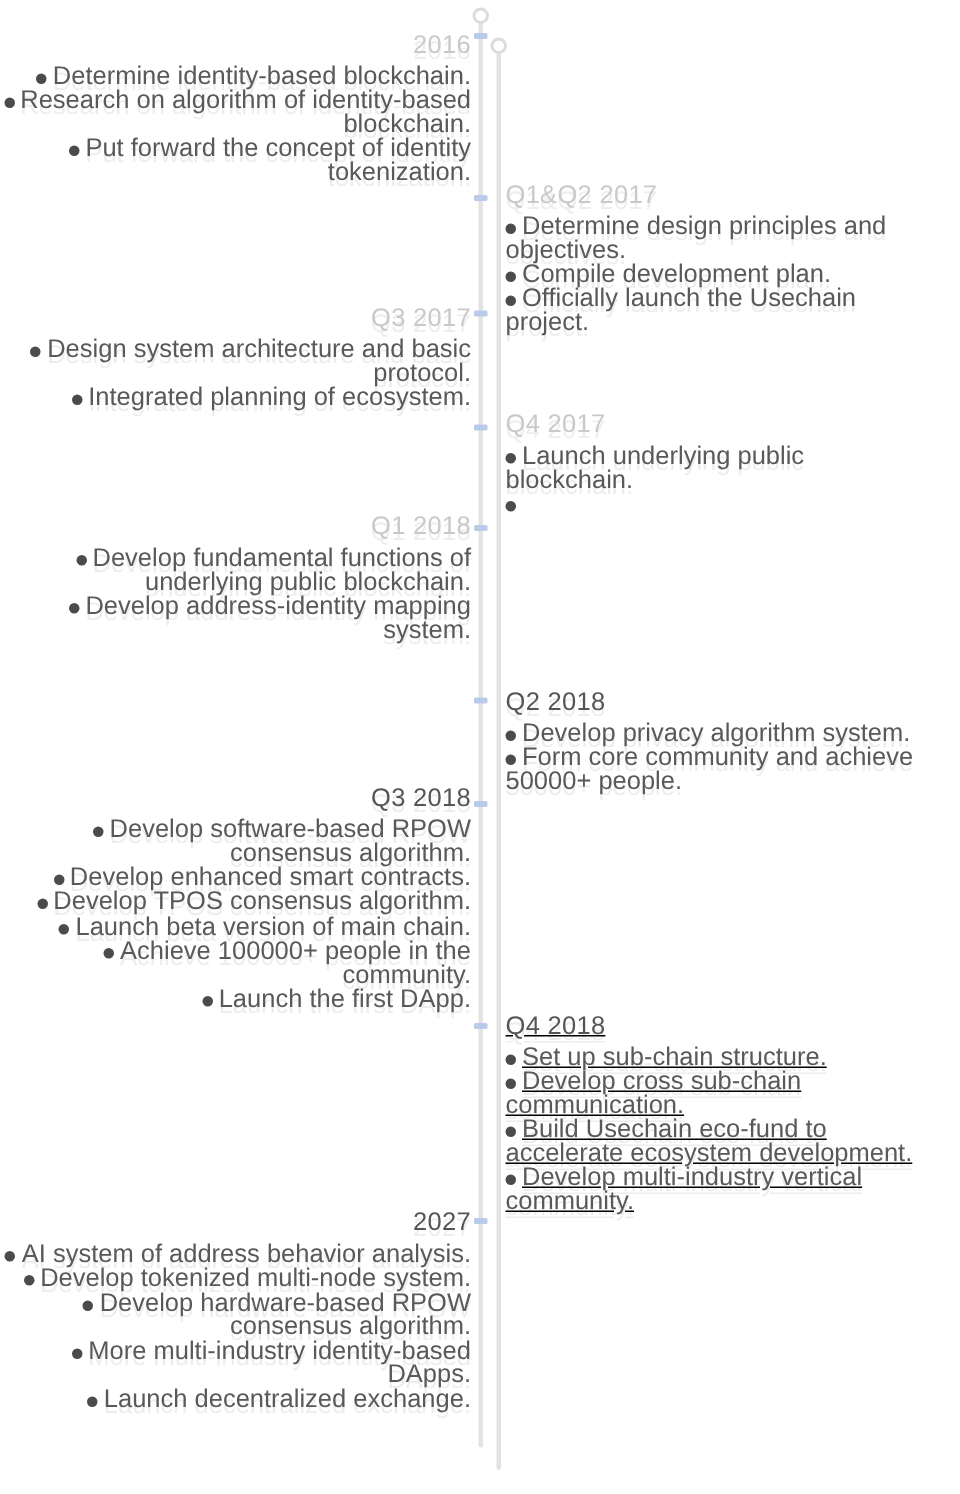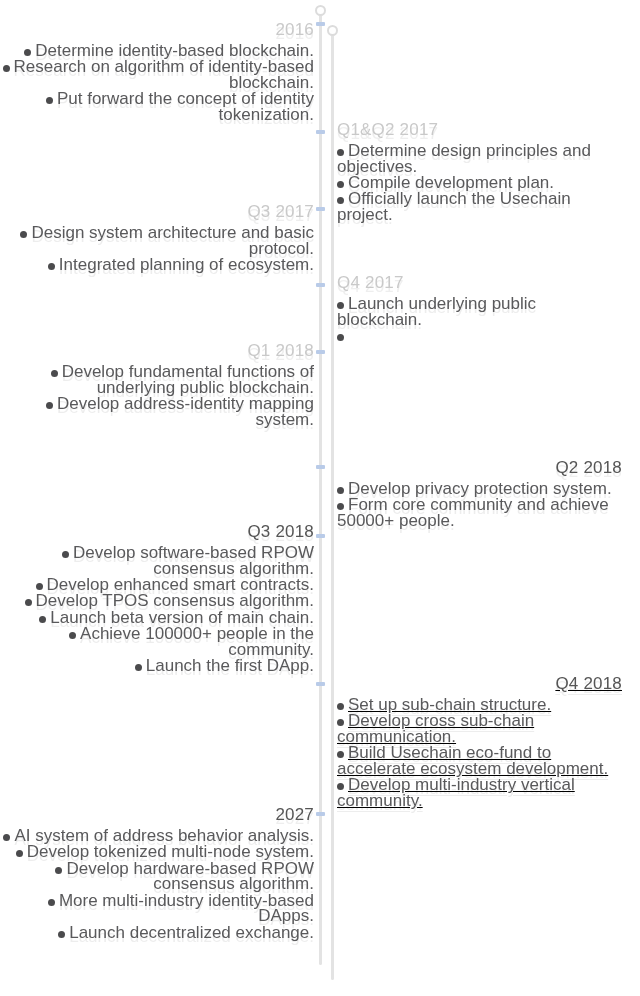--- a/index.html
+++ b/index.html
@@ -70,21 +70,21 @@
   }
 
   .entry-title {
     font-size: 17px;
     line-height: 23px;
     letter-spacing: 0.2px;
     margin: 0 0 2px 0;
     text-shadow: 0 4px 0 rgba(200,200,200,0.30);
   }
   .entry-title.faded { color: #c9c9c9; }
-  .entry-title.solid { color: #555555; text-align: right; }
+  .entry-title.solid { color: #555555; }
 
   .entry-list {
     list-style: none;
     margin: 0;
     padding: 0;
   }
   .entry-list li {
     font-size: 17px;
     line-height: 15.8px;
     color: #59595b;
@@ -155,21 +155,21 @@
       <div class="entry left" style="top: 339px;">
         <div class="entry-title faded">Q1 2018</div>
         <ul class="entry-list">
           <li><span class="bullet"></span><span>Develop fundamental functions of underlying public blockchain.</span></li>
           <li><span class="bullet"></span><span>Develop address-identity mapping system.</span></li>
         </ul>
       </div>
       <div class="entry right" style="top: 456px;">
         <div class="entry-title solid">Q2 2018</div>
         <ul class="entry-list">
-          <li><span class="bullet"></span><span>Develop privacy protection system.</span></li>
+          <li><span class="bullet"></span><span>Develop privacy algorithm system.</span></li>
           <li><span class="bullet"></span><span>Form core community and achieve 50000+ people.</span></li>
         </ul>
       </div>
       <div class="entry left" style="top: 520px;">
         <div class="entry-title solid">Q3 2018</div>
         <ul class="entry-list">
           <li><span class="bullet"></span><span>Develop software-based RPOW consensus algorithm.</span></li>
           <li><span class="bullet"></span><span>Develop enhanced smart contracts.</span></li>
           <li><span class="bullet"></span><span>Develop TPOS consensus algorithm.</span></li>
           <li><span class="bullet"></span><span>Launch beta version of main chain.</span></li>

